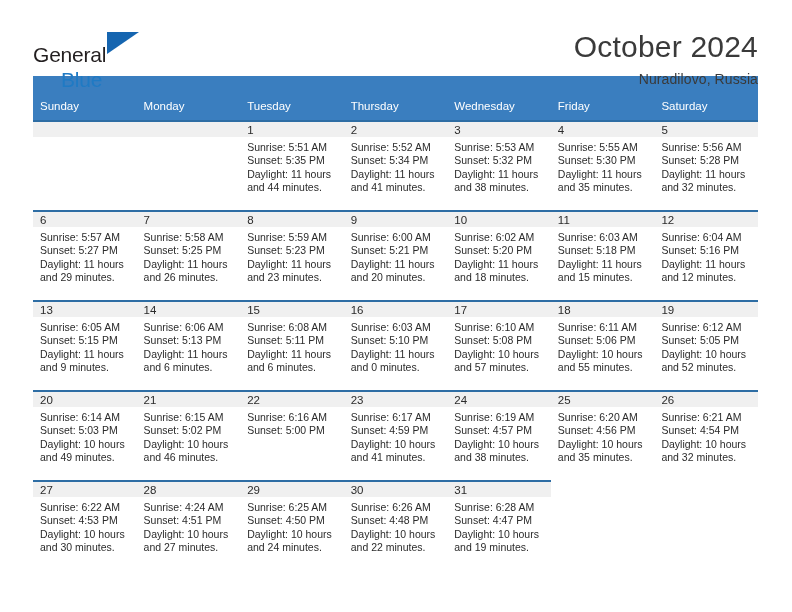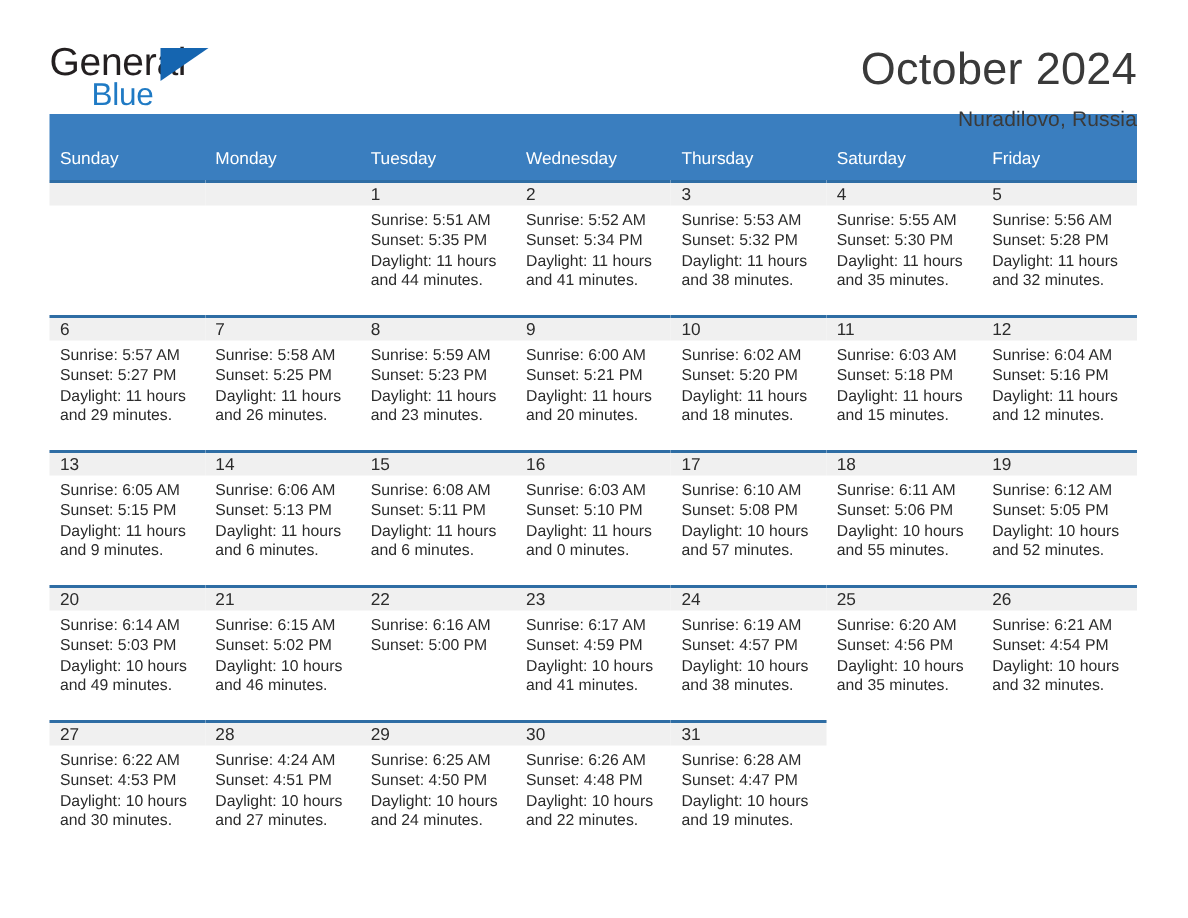--- a/index.html
+++ b/index.html
@@ -30,25 +30,26 @@
     padding: 28px 34px 0 33px;
     height: 76px;
   }
   .brand {
     position: relative;
     width: 120px;
     height: 52px;
     line-height: 1;
   }
   .brand-general {
-    font-size: 26px;
+    font-size: 21px;
     color: #231f20;
     letter-spacing: -0.2px;
     display: block;
     height: 24px;
+    margin-top: 16px;
   }
   .brand-blue {
     font-size: 21px;
     color: #1f7ac4;
     letter-spacing: -0.2px;
     display: block;
     margin-left: 28px;
     margin-top: 1px;
   }
   .brand-triangle {
@@ -147,24 +148,24 @@
       <div class="cal-title">October 2024</div>
       <div class="cal-subtitle">Nuradilovo, Russia</div>
     </div>
   </div>
 
   <div class="calendar">
     <div class="weekdays" id="weekday-row">
         <div class="weekday">Sunday</div>
         <div class="weekday">Monday</div>
         <div class="weekday">Tuesday</div>
+        <div class="weekday">Thursday</div>
         <div class="weekday">Wednesday</div>
-        <div class="weekday">Thursday</div>
+        <div class="weekday">Friday</div>
         <div class="weekday">Saturday</div>
-        <div class="weekday">Friday</div>
       </div>
     <div id="weeks-container">
         <div class="week">
           <div class="daycell empty-lead">
             <div class="datenum-band"></div>
           </div>
           <div class="daycell empty-lead">
             <div class="datenum-band"></div>
           </div>
           <div class="daycell filled">

